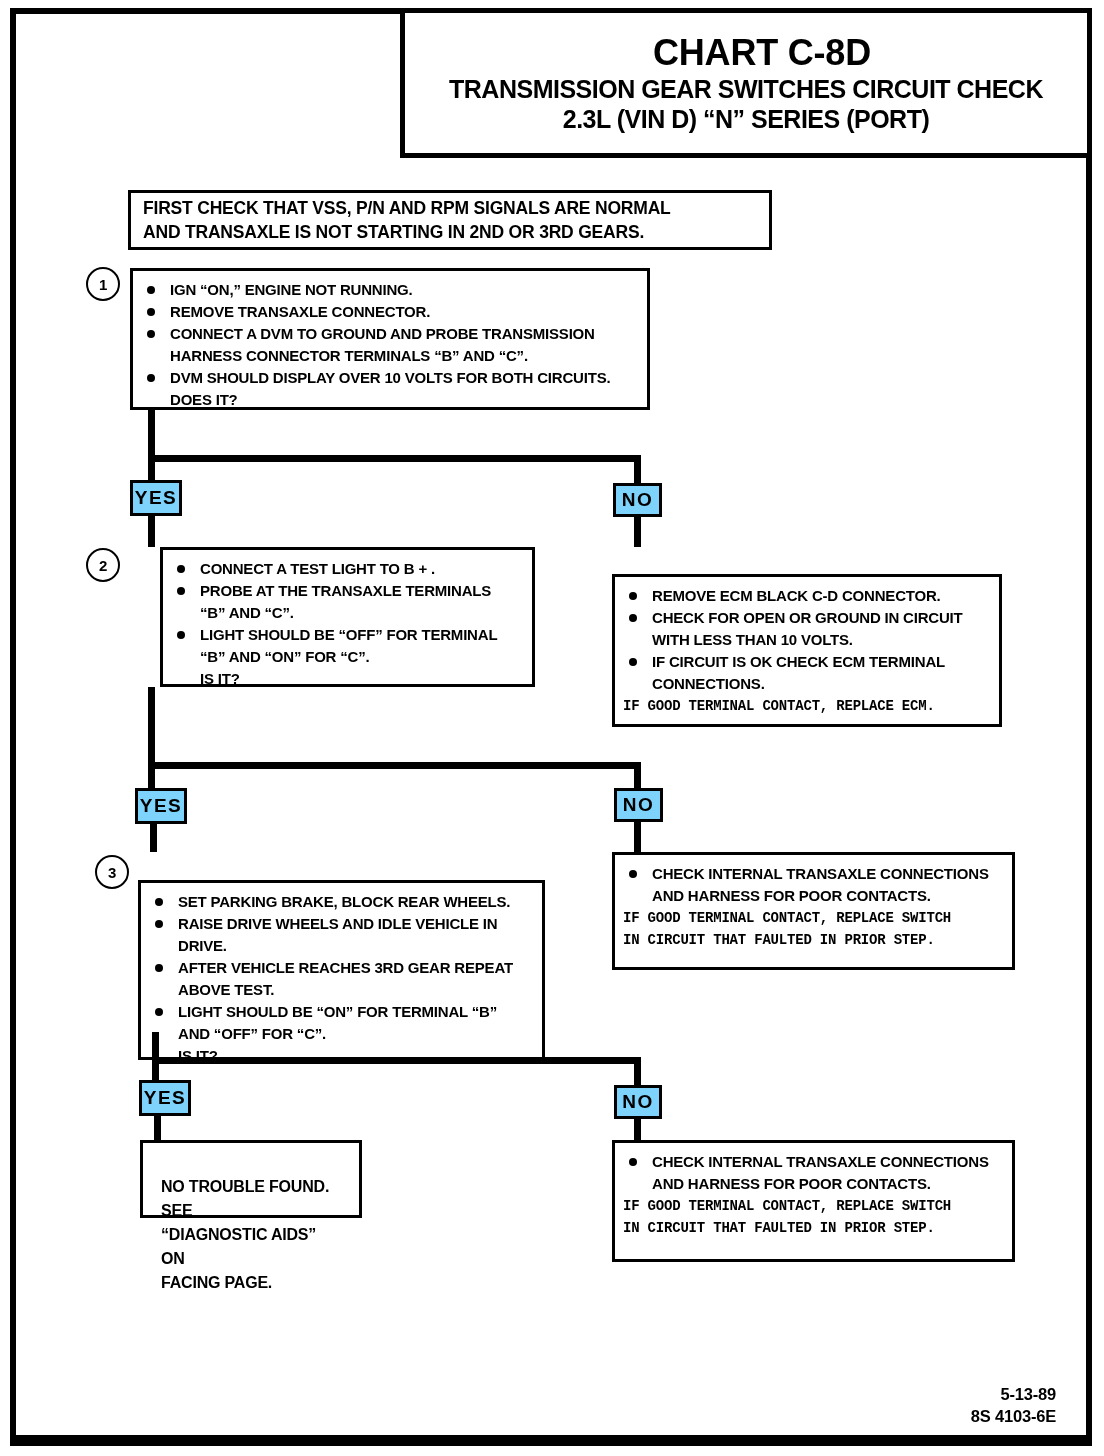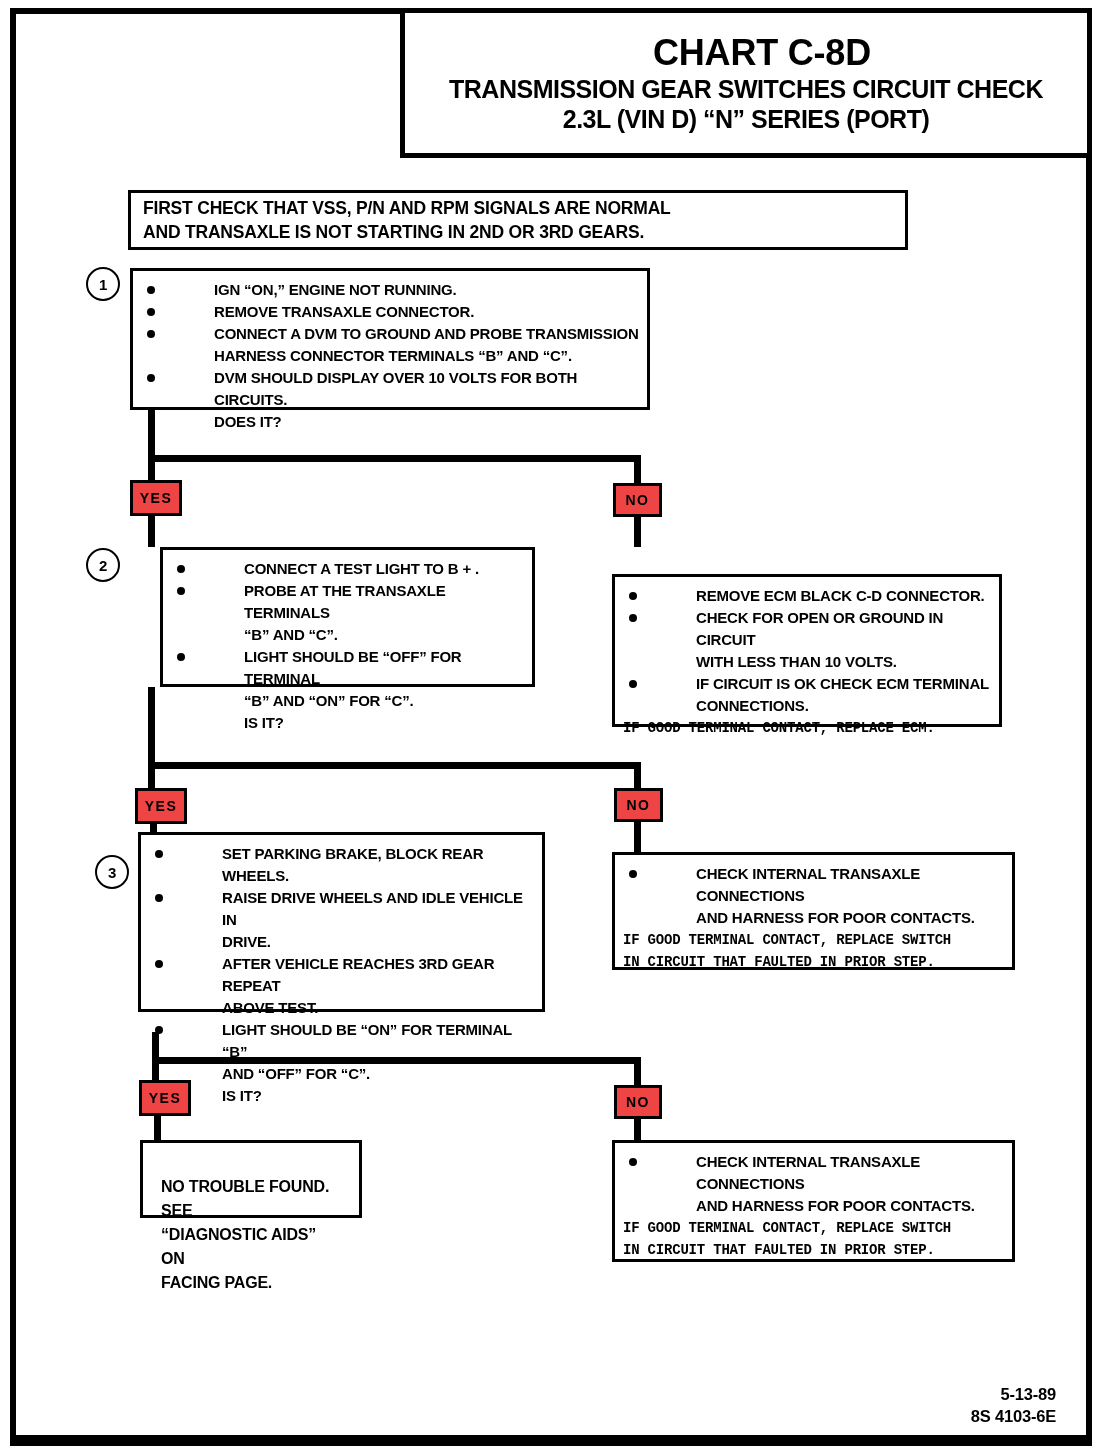--- a/index.html
+++ b/index.html
@@ -13,38 +13,38 @@
     border:6px solid #000; border-bottom-width:11px; pointer-events:none;
   }
   .title-box {
     position:absolute; left:400px; top:8px; right:12px; height:140px;
     border:5px solid #000; background:#fff; text-align:center;
     display:flex; flex-direction:column; justify-content:center; gap:2px;
   }
   .title-main  { font-size:36px; line-height:40px;margin-left:32px; }
   .title-sub   { font-size:25px; line-height:28px; letter-spacing:-0.5px; }
   .box { position:absolute; border:3px solid #000; background:#fff; box-sizing:border-box; }
-  .intro-box { left:128px; top:190px; width:780px; height:60px;
+  .intro-box { left:128px; top:190px; width:644px; height:60px;
     display:flex; align-items:center; padding:0 12px; }
   .intro-text { font-size:17.5px; line-height:24px; white-space:pre-line; }
   .bullets { padding:8px 6px 4px 10px; }
-  .b-row { display:flex; align-items:flex-start; font-size:15px; line-height:22px;gap:44px; }
+  .b-row { display:flex; align-items:flex-start; font-size:15px; line-height:22px; }
   .b-dot { flex:0 0 auto; width:8px; height:8px; border-radius:50%; background:#000;
     margin:7px 15px 0 4px; }
   .b-text { white-space:pre-line; }
   .box-footer { font-size:14px; line-height:22px; padding:0 6px 4px 8px; white-space:pre-line;font-family:Liberation Mono, monospace; }
   .circ {
     position:absolute; width:30px; height:30px; border:2.5px solid #000; border-radius:50%;
     background:#fff; display:flex; align-items:center; justify-content:center;
     font-size:15px;
   }
   .tag {
-    position:absolute; border:3px solid #000; background:#ef4444; box-sizing:border-box;
+    position:absolute; border:3px solid #000; background:#7dd3fc; box-sizing:border-box;
     display:flex; align-items:center; justify-content:center;
-    font-size:14px; letter-spacing:1.5px;
+    font-size:19px; letter-spacing:1.5px;
   }
   .ln { position:absolute; background:#000; }
   .result-box { padding:8px 18px; font-size:16px; line-height:24px; white-space:pre-line; }
   .footer-note { position:absolute; top:1383px; right:48px; text-align:right;
     font-size:16.5px; line-height:22px; }
 </style>
 </head>
 <body>
 
 <div class="page">
@@ -150,21 +150,21 @@
     </div>
   <div class="tag" style="left:614px; top:788px; width:49px; height:34px;">
       <span>NO</span>
     </div>
   <div class="ln" style="left:150px; top:824px; width:7px; height:28px;"></div>
   <div class="ln" style="left:634px; top:822px; width:7px; height:30px;"></div>
 
   <div class="circ" style="left:95px; top:855px;">
     <span>3</span>
   </div>
-  <div class="box" style="left:138px; top:832px; width:407px; height:180px;">
+  <div class="box" style="left:138px; top:880px; width:407px; height:180px;">
     <div class="bullets">
       <div class="b-row">
           <span class="b-dot"></span>
           <span class="b-text">SET PARKING BRAKE, BLOCK REAR WHEELS.</span>
         </div>
       <div class="b-row">
           <span class="b-dot"></span>
           <span class="b-text">RAISE DRIVE WHEELS AND IDLE VEHICLE IN
 DRIVE.</span>
         </div>

